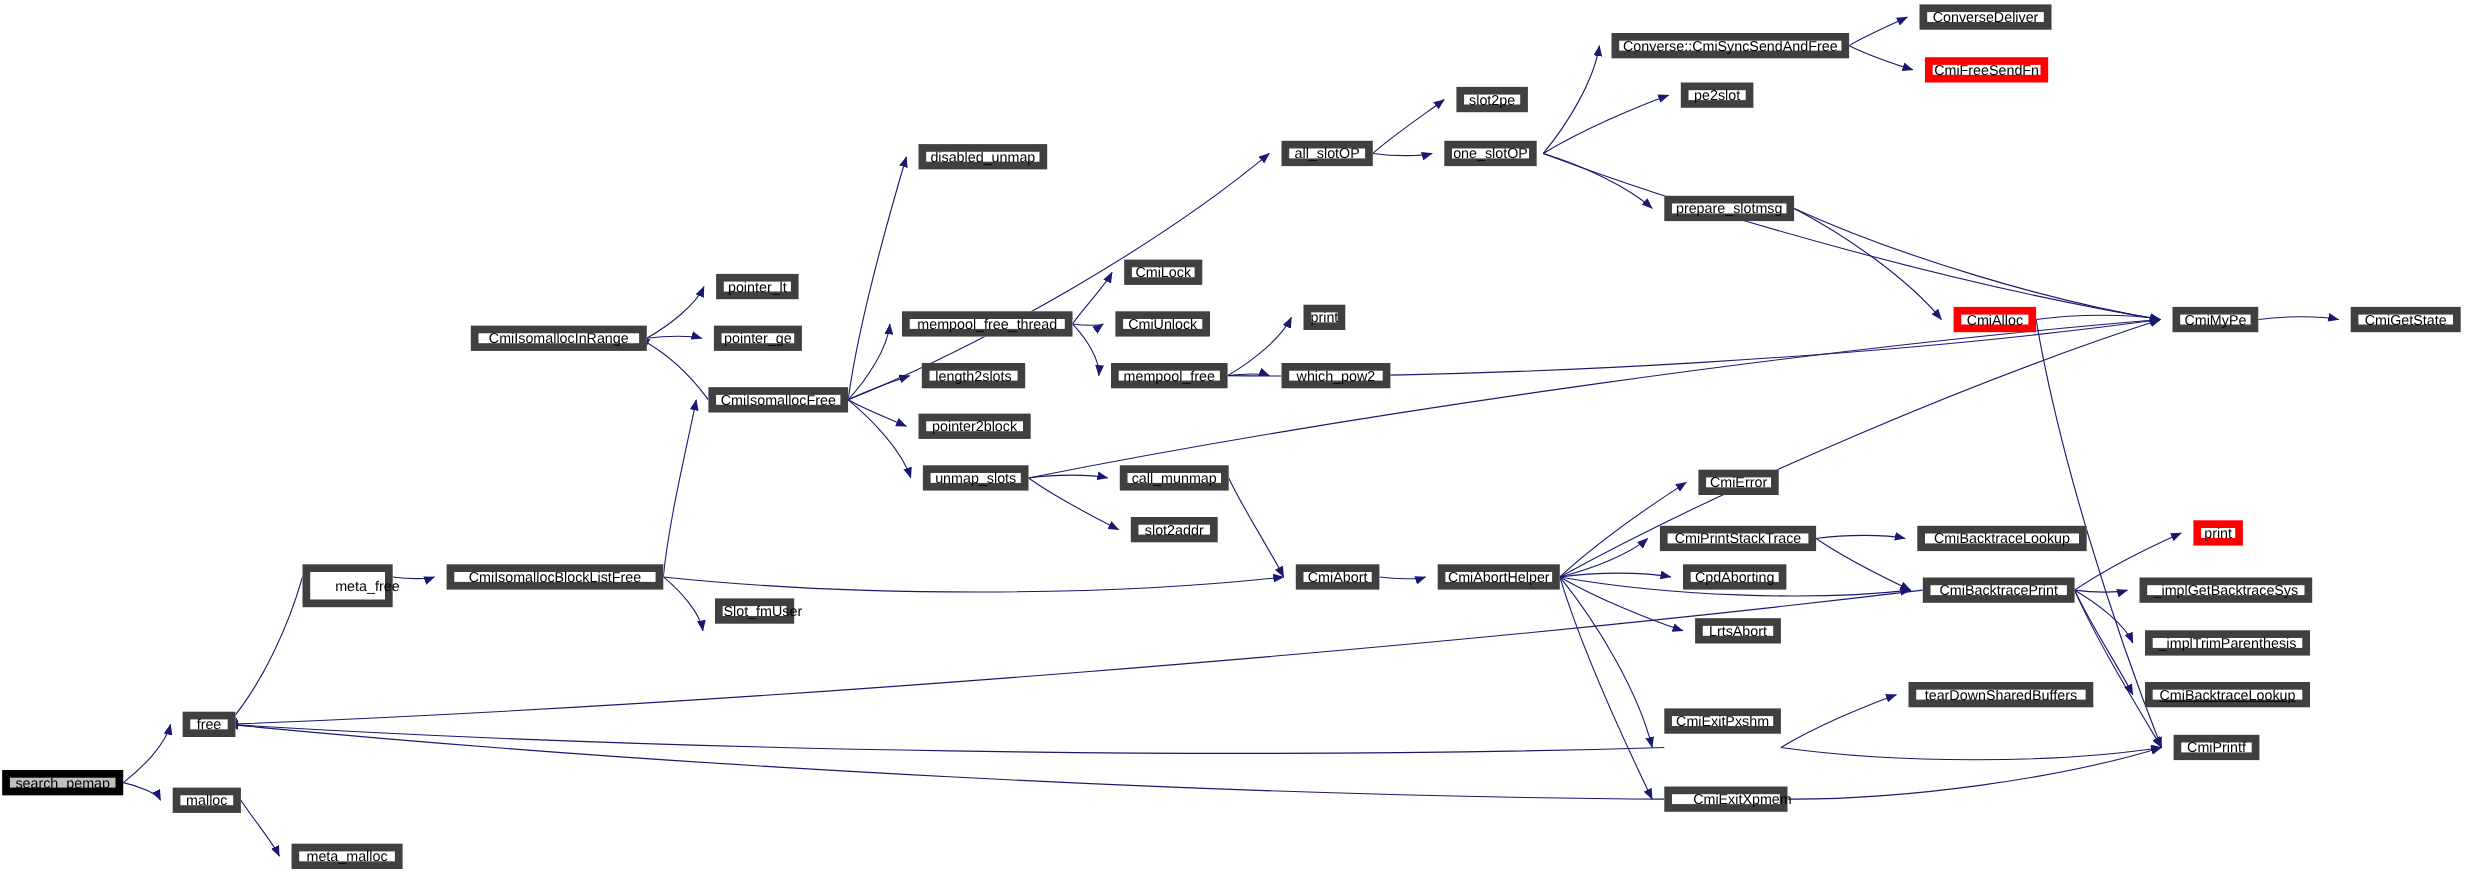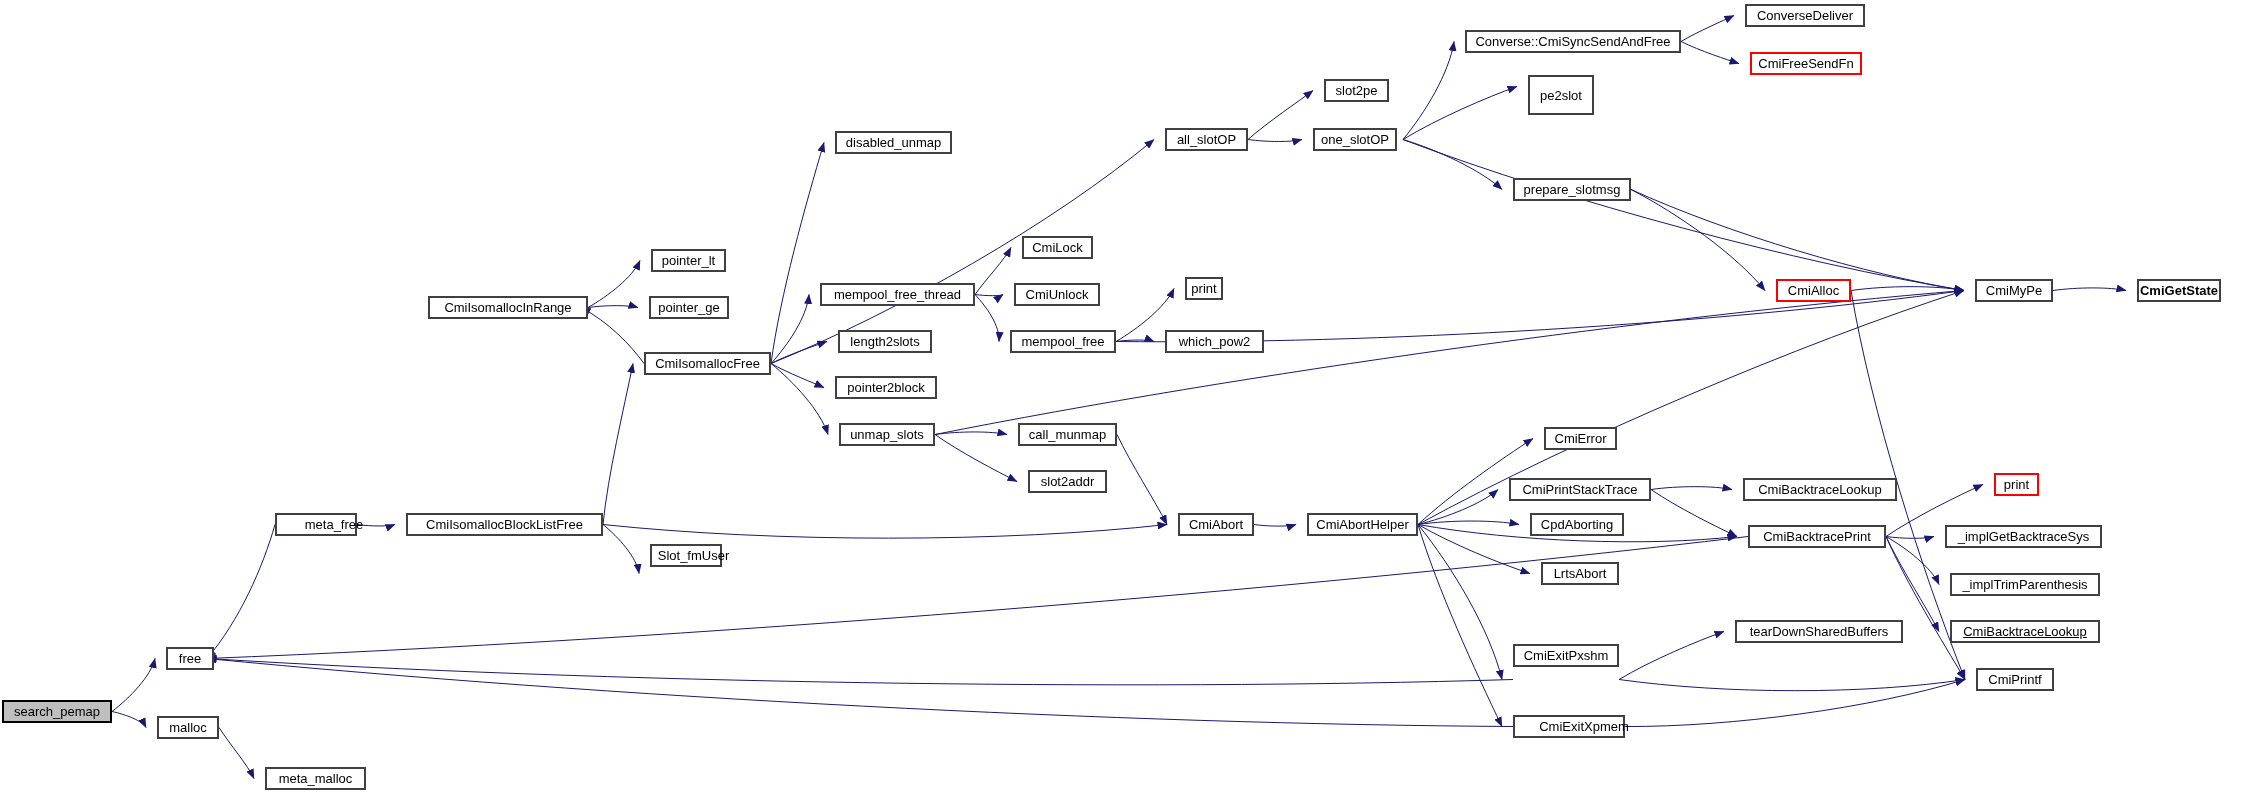--- a/index.html
+++ b/index.html
@@ -1,19 +1,19 @@
 <!DOCTYPE html>
 <html><head>
 <meta charset="utf-8">
 <style>
   html,body{margin:0;padding:0;background:#ffffff;}
   #canvas{position:relative;width:2245px;height:800px;background:#ffffff;
           font-family:"Liberation Sans","DejaVu Sans",sans-serif;}
   svg#edges{position:absolute;left:0;top:0;width:2245px;height:800px;}
-  .node{position:absolute;box-sizing:border-box;border:2px solid #404040;
+  .node{position:absolute;box-sizing:border-box;border:7px solid #404040;
         background:#ffffff;color:#000000;font-size:13px;line-height:1;
         display:flex;align-items:center;justify-content:center;
         white-space:nowrap;letter-spacing:0px;}
   .node.red{border-color:#ff0000;}
   .node.current{background:#bfbfbf;border-color:#000000;}
 </style>
 </head>
 <body>
 
 <div id="canvas">
@@ -83,21 +83,21 @@
       <path d="M1619,679.5 C1651.184,660.312 1696.7839999999999,641.112 1724,631.5" fill="none" stroke="#191970" stroke-width="1" marker-end="url(#ah)"></path>
       <path d="M1619,679.5 C1725.5,694.41 1867.5,694.41 1965,679.5" fill="none" stroke="#191970" stroke-width="1" marker-end="url(#ah)"></path>
       <path d="M1513,679.5 C1123.6053585875322,691.3976148557458 604.8053585875322,682.9976148557457 207,658.5" fill="none" stroke="#191970" stroke-width="1" marker-end="url(#ah)"></path>
       <path d="M1625,726.5 C1731.674,727.058 1871.274,708.258 1965,679.5" fill="none" stroke="#191970" stroke-width="1" marker-end="url(#ah)"></path>
       <path d="M1513,726.5 C1122.9471067372463,724.275037673408 604.1471067372461,697.0750376734079 207,658.5" fill="none" stroke="#191970" stroke-width="1" marker-end="url(#ah)"></path>
     </svg>
 <div class="node current" style="left: 2px; top: 700px; width: 110px; height: 23px;">search_pemap</div>
     <div class="node" style="left: 166px; top: 647px; width: 48px; height: 23px;">free</div>
     <div class="node" style="left: 157px; top: 716px; width: 62px; height: 23px;">malloc</div>
     <div class="node" style="left: 265px; top: 767px; width: 101px; height: 23px;">meta_malloc</div>
-    <div class="node" style="left: 275px; top: 513px; width: 82px; height: 23px; padding-left: 36px;">meta_free</div>
+    <div class="node" style="left: 275px; top: 513px; width: 82px; height: 39px; padding-left: 36px;">meta_free</div>
     <div class="node" style="left: 406px; top: 513px; width: 197px; height: 23px;">CmiIsomallocBlockListFree</div>
     <div class="node" style="left: 650px; top: 544px; width: 72px; height: 23px; padding-left: 15px;">Slot_fmUser</div>
     <div class="node" style="left: 428px; top: 296px; width: 160px; height: 23px;">CmiIsomallocInRange</div>
     <div class="node" style="left: 651px; top: 249px; width: 75px; height: 23px;">pointer_lt</div>
     <div class="node" style="left: 649px; top: 296px; width: 80px; height: 23px;">pointer_ge</div>
     <div class="node" style="left: 644px; top: 352px; width: 127px; height: 23px;">CmiIsomallocFree</div>
     <div class="node" style="left: 835px; top: 131px; width: 117px; height: 23px;">disabled_unmap</div>
     <div class="node" style="left: 820px; top: 283px; width: 155px; height: 23px;">mempool_free_thread</div>
     <div class="node" style="left: 838px; top: 330px; width: 94px; height: 23px;">length2slots</div>
     <div class="node" style="left: 835px; top: 376px; width: 102px; height: 23px;">pointer2block</div>
@@ -105,28 +105,28 @@
     <div class="node" style="left: 1018px; top: 423px; width: 99px; height: 23px;">call_munmap</div>
     <div class="node" style="left: 1028px; top: 470px; width: 79px; height: 23px;">slot2addr</div>
     <div class="node" style="left: 1022px; top: 236px; width: 71px; height: 23px;">CmiLock</div>
     <div class="node" style="left: 1014px; top: 283px; width: 86px; height: 23px;">CmiUnlock</div>
     <div class="node" style="left: 1010px; top: 330px; width: 106px; height: 23px;">mempool_free</div>
     <div class="node" style="left: 1185px; top: 277px; width: 38px; height: 23px;">print</div>
     <div class="node" style="left: 1165px; top: 330px; width: 99px; height: 23px;">which_pow2</div>
     <div class="node" style="left: 1165px; top: 128px; width: 83px; height: 23px;">all_slotOP</div>
     <div class="node" style="left: 1313px; top: 128px; width: 84px; height: 23px;">one_slotOP</div>
     <div class="node" style="left: 1324px; top: 79px; width: 65px; height: 23px;">slot2pe</div>
-    <div class="node" style="left: 1528px; top: 75px; width: 66px; height: 40px;">pe2slot</div>
+    <div class="node" style="left: 1528px; top: 75px; width: 66px; height: 23px;">pe2slot</div>
     <div class="node" style="left: 1513px; top: 178px; width: 118px; height: 23px;">prepare_slotmsg</div>
     <div class="node" style="left: 1465px; top: 30px; width: 216px; height: 23px;">Converse::CmiSyncSendAndFree</div>
     <div class="node" style="left: 1745px; top: 4px; width: 120px; height: 23px;">ConverseDeliver</div>
     <div class="node red" style="left: 1750px; top: 52px; width: 112px; height: 23px;">CmiFreeSendFn</div>
     <div class="node red" style="left: 1776px; top: 279px; width: 75px; height: 23px;">CmiAlloc</div>
     <div class="node" style="left: 1975px; top: 279px; width: 78px; height: 23px;">CmiMyPe</div>
-    <div class="node" style="left: 2137px; top: 279px; width: 84px; height: 23px; font-weight: bold;">CmiGetState</div>
+    <div class="node" style="left: 2137px; top: 279px; width: 100px; height: 23px;">CmiGetState</div>
     <div class="node" style="left: 1178px; top: 513px; width: 76px; height: 23px;">CmiAbort</div>
     <div class="node" style="left: 1307px; top: 513px; width: 111px; height: 23px;">CmiAbortHelper</div>
     <div class="node" style="left: 1544px; top: 427px; width: 73px; height: 23px;">CmiError</div>
     <div class="node" style="left: 1509px; top: 478px; width: 142px; height: 23px;">CmiPrintStackTrace</div>
     <div class="node" style="left: 1530px; top: 513px; width: 94px; height: 23px;">CpdAborting</div>
     <div class="node" style="left: 1541px; top: 562px; width: 78px; height: 23px;">LrtsAbort</div>
     <div class="node" style="left: 1743px; top: 478px; width: 154px; height: 23px;">CmiBacktraceLookup</div>
     <div class="node" style="left: 1748px; top: 525px; width: 138px; height: 23px;">CmiBacktracePrint</div>
     <div class="node red" style="left: 1994px; top: 473px; width: 45px; height: 23px;">print</div>
     <div class="node" style="left: 1945px; top: 525px; width: 157px; height: 23px;">_implGetBacktraceSys</div>

